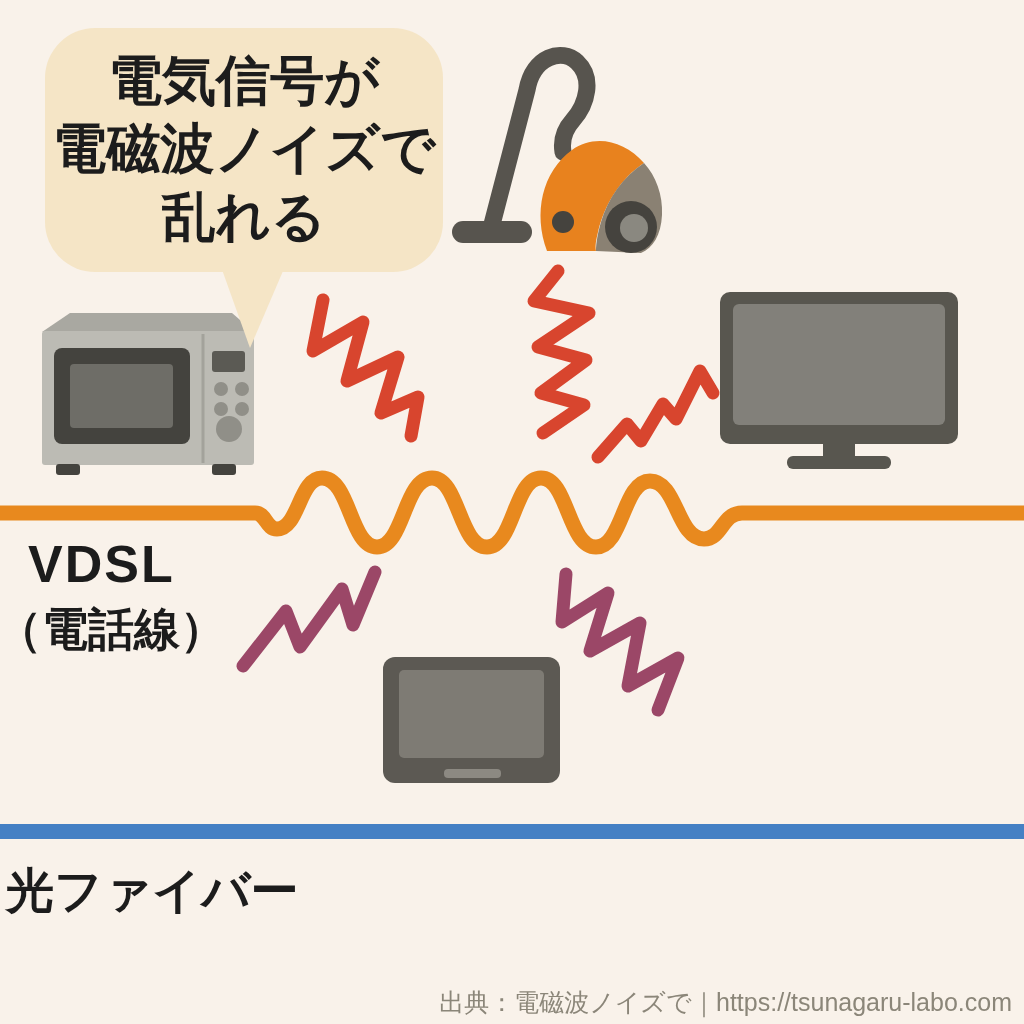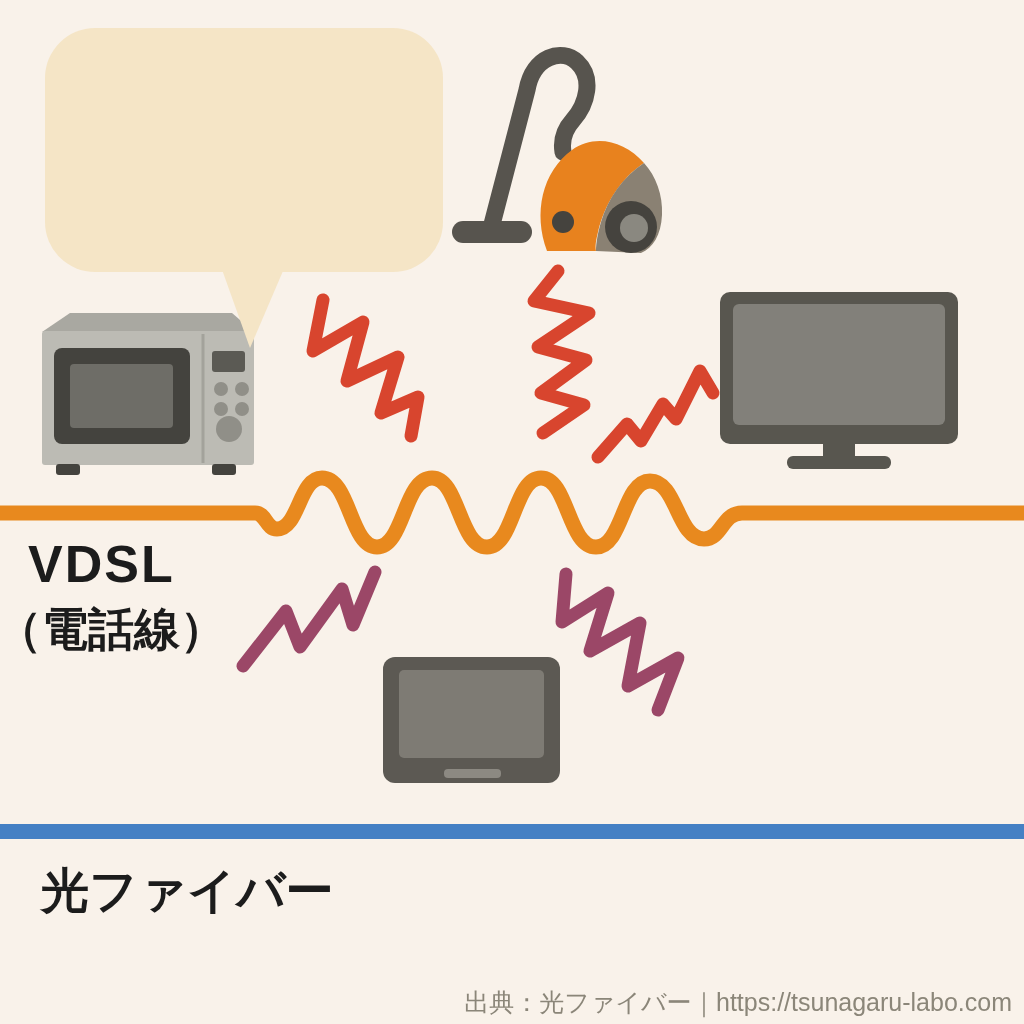--- a/index.html
+++ b/index.html
@@ -24,21 +24,21 @@
   .stage{position:relative;width:1024px;height:1024px;}
   .stage svg{position:absolute;inset:0;}
   .txt{position:absolute;font-weight:700;white-space:nowrap;}
   .bubble-text{
     left:45px;top:46px;width:398px;
     text-align:center;font-size:54px;line-height:68px;
   }
   .bubble-text span{display:block;}
   .vdsl-name{left:28px;top:536px;font-size:52px;line-height:56px;letter-spacing:2px;text-align:right;}
   .vdsl-sub{left:-4px;top:602px;font-size:46px;line-height:54px;}
-  .fiber-label{left:6px;top:864px;font-size:48px;line-height:54px;margin-left:35px;}
+  .fiber-label{left:6px;top:864px;font-size:48px;line-height:54px;}
   .fiber-caption{
     left:400px;top:852px;width:608px;
     text-align:center;font-size:46px;line-height:61px;white-space:normal;
   }
   .fiber-caption span{display:block;}
   .credit{
     left:0;top:986px;right:12px;width:auto;
     text-align:right;font-size:25px;font-weight:400;
     color:var(--c-credit-gray);
   }
@@ -114,22 +114,27 @@
       <path d="M 243 666 L 286 611 L 300 647 L 342 589 L 353 625 L 375 572"></path>
       <path d="M 566 574 L 562 622 L 608 593 L 590 651 L 640 623 L 628 686 L 678 658 L 658 710"></path>
     </g>
 
     <g>
       <polygon points="220,264 250,348 286,264" fill="var(--c-bubble-fill)"></polygon>
       <rect x="45" y="28" width="398" height="244" rx="50" fill="var(--c-bubble-fill)"></rect>
     </g>
   </svg>
 
+  <div class="txt bubble-text">
+    <span>電気信号が</span>
+    <span>電磁波ノイズで</span>
+    <span>乱れる</span>
+  </div>
 
   <div class="txt vdsl-name">VDSL</div>
   <div class="txt vdsl-sub">（電話線）</div>
 
   <div class="txt fiber-label">光ファイバー</div>
 
 
-  <div class="txt credit">出典：光ファイバー｜https://tsunagaru-labo.com</div>
+  <div class="txt credit">出典：電磁波ノイズで｜https://tsunagaru-labo.com</div>
 
 </div>
 
 </body></html>

